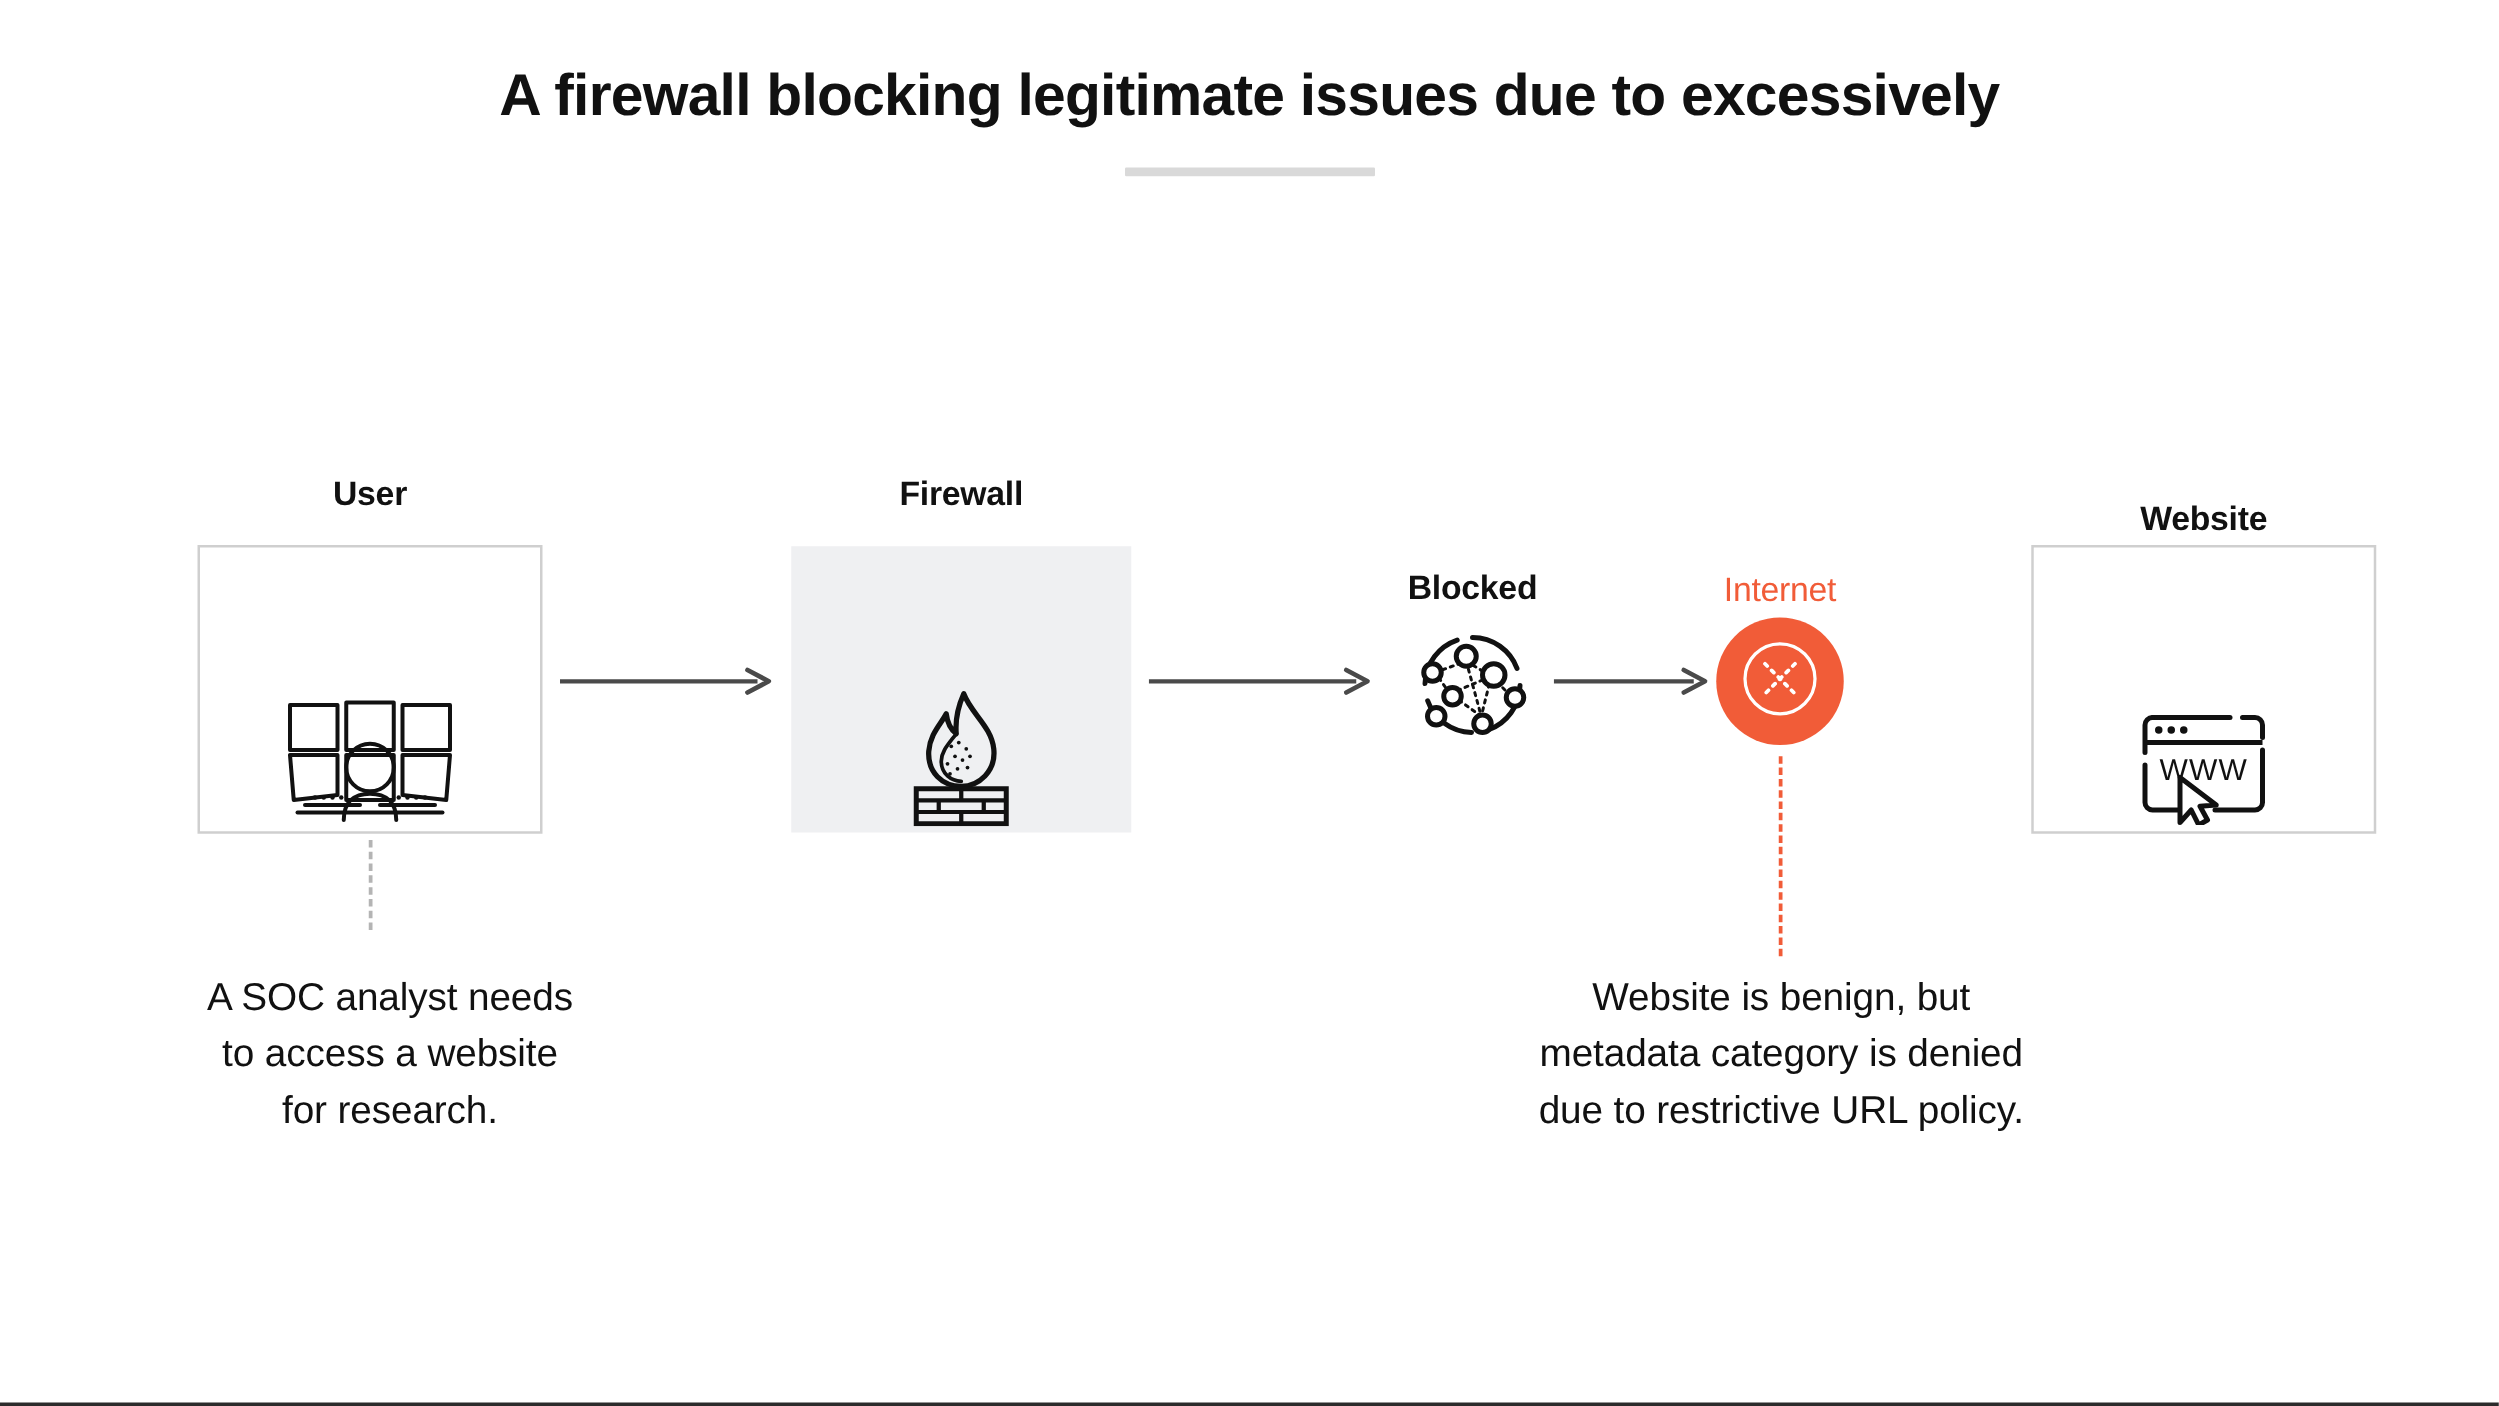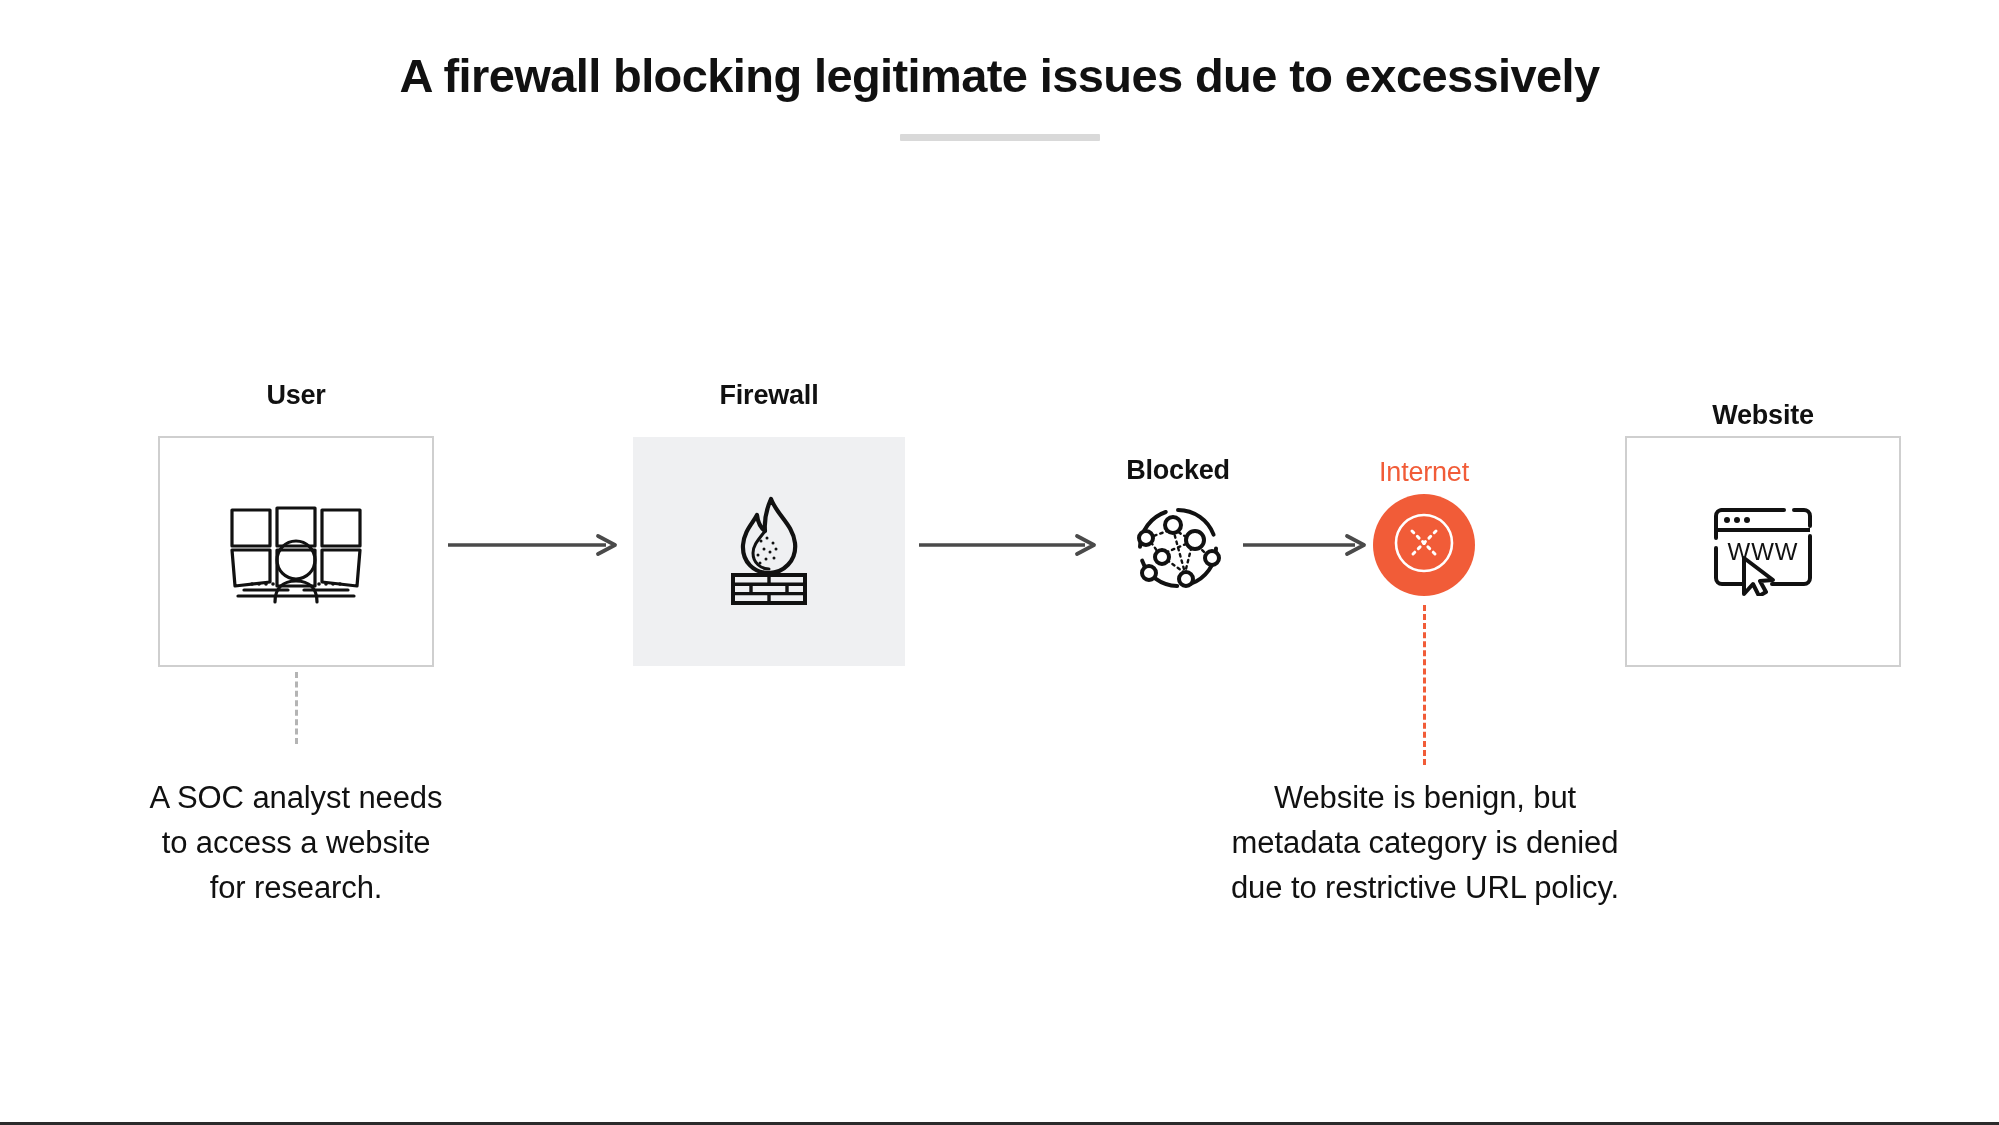--- a/index.html
+++ b/index.html
@@ -63,21 +63,21 @@
     font-weight: 400;
     color: #F15C38;
   }
 
   .card {
     position: absolute;
     box-sizing: border-box;
     background: #ffffff;
     border: 2px solid #cfcfcf;
     display: flex;
-    align-items: center;
+    align-items: flex-end;
     justify-content: center;
     text-decoration: underline;
   }
   .card.filled {
     background: #eff0f2;
     border: none;
   }
 
   
   .blocked-circle {
@@ -167,21 +167,21 @@
             <circle cx="100" cy="90" r="1.8"></circle>
           <circle cx="107" cy="90" r="1.8"></circle>
             <circle cx="114" cy="90" r="1.8"></circle>
         </g>
       </svg>
     </span>
   </div>
 
   <div class="connector grey" style="left:295px; top:672px; height:72px;"></div>
 
-  <div class="caption" style="left:86px; top:775px; width:420px;">A SOC analyst needs
+  <div class="caption" style="left:102px; top:775px; width:420px;">A SOC analyst needs
 to access a website
 for research.</div>
 
   <div class="arrow" style="left:448px; top:533px;">
     <svg width="172" height="24" viewBox="0 0 172 24">
       <path d="M0 12 L158 12" stroke="#4a4a4a" stroke-width="3.4"></path>
       <path d="M150 3 L167 12 L150 21" stroke="#4a4a4a" stroke-width="3.8" fill="none" stroke-linecap="round" stroke-linejoin="round"></path>
     </svg>
   </div>
 

